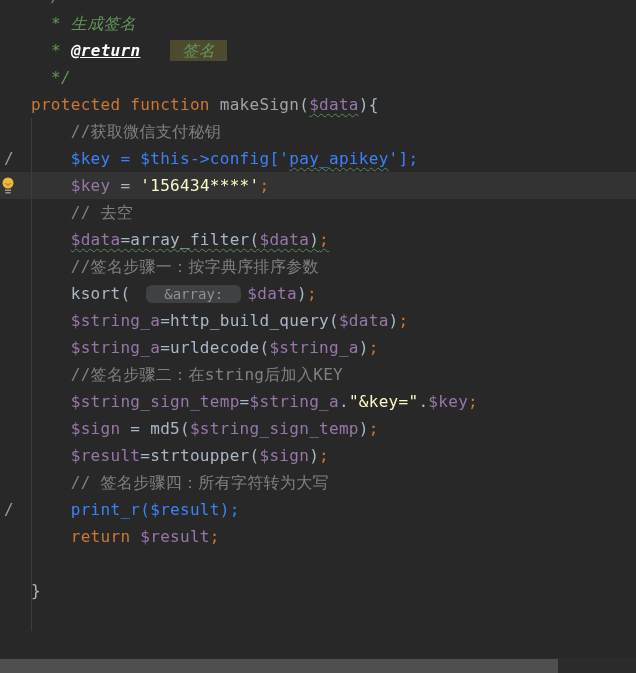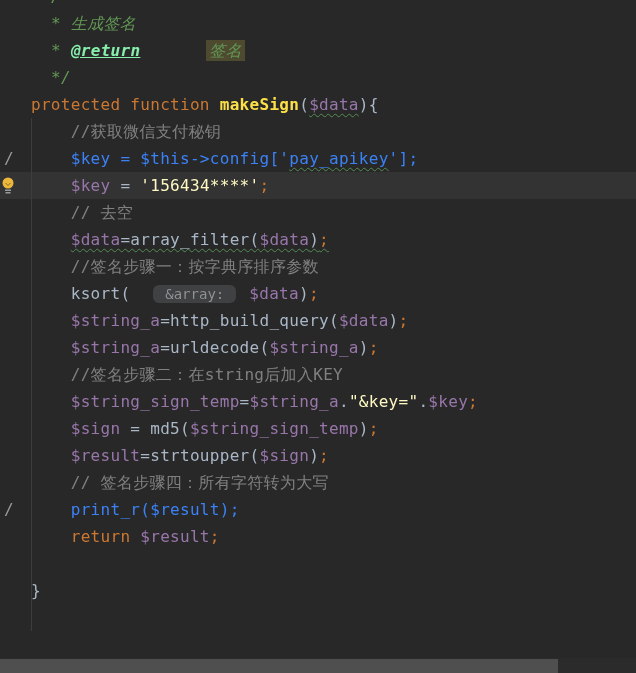--- a/index.html
+++ b/index.html
@@ -8,34 +8,34 @@
     position:relative;width:636px;height:658px;background:#282828;overflow:hidden;
     font-family:"DejaVu Sans Mono","Liberation Mono",monospace;
     font-size:16px;line-height:27px;letter-spacing:0.3px;
   }
   .lines{margin-top:-17px;}
   .line{position:relative;height:27px;white-space:pre;}
   .line.hl{background:#333333;}
   .code{display:block;padding-left:31px;height:27px;}
   .tok{white-space:pre;}
   .kw{color:#cc7832;}
-  .fn{color:#fde047;font-weight:bold;}
+  .fn{color:#a3a3a3;font-weight:normal;}
   .var{color:#9876aa;}
   .str{color:#fef9c3;}
   .txt{color:#a9b7c6;}
   .semi{color:#cc7832;}
   .cmt{color:#808080;}
   .gray{color:#3b82f6;}
   .doc{color:#629755;font-style:italic;margin-left:20px;}
-  .doc-tag{color:#86efac;font-style:italic;font-weight:bold;text-decoration:underline;}
-  .doc-hl{color:#629755;font-style:italic;background:#4e4a30;padding:1px 3px;margin-left:36px;}
+  .doc-tag{color:#ffffff;font-style:italic;font-weight:bold;text-decoration:underline;}
+  .doc-hl{color:#629755;font-style:italic;background:#4e4a30;padding:1px 12px;}
   .wavy{text-decoration:underline wavy #548c54;text-decoration-thickness:1px;text-underline-offset:3px;}
   .hint{
     background:#3f4143;color:#8f9295;border-radius:6px;
-    padding:1px 12px;margin:0 13px;font-size:14px;letter-spacing:0;
+    padding:1px 18px;margin:0 6px;font-size:14px;letter-spacing:0;
   }
   .gmark{
     position:absolute;left:4px;top:0;width:14px;height:27px;
     color:#9a9a9a;font-size:16px;line-height:27px;
   }
   .bulb{position:absolute;left:1px;top:4px;width:16px;height:19px;}
   .indent-guide{position:absolute;left:31px;top:118px;width:1px;height:513px;background:#3d3d3d;z-index:3;}
   .hscroll{position:relative;width:636px;height:15px;background:#2b2b2b;}
   .hscroll-thumb{position:absolute;left:0;top:1px;height:14px;background:#4f4f4f;}
 </style>

